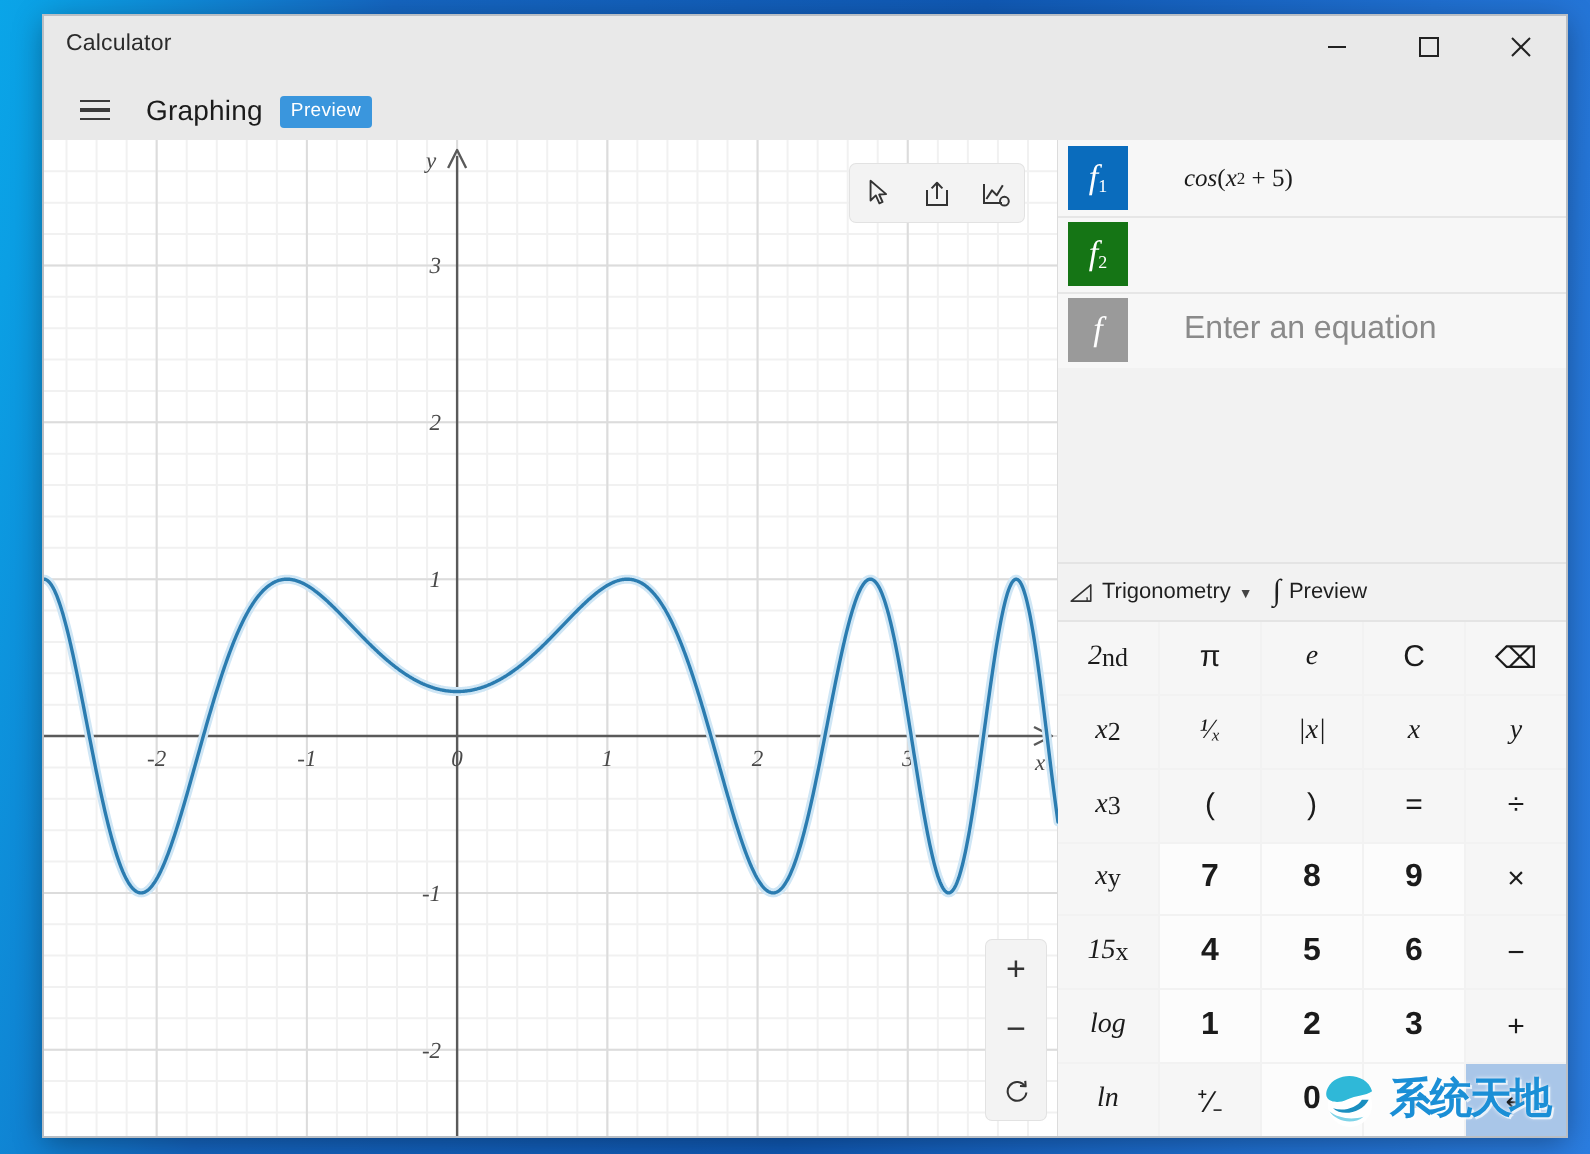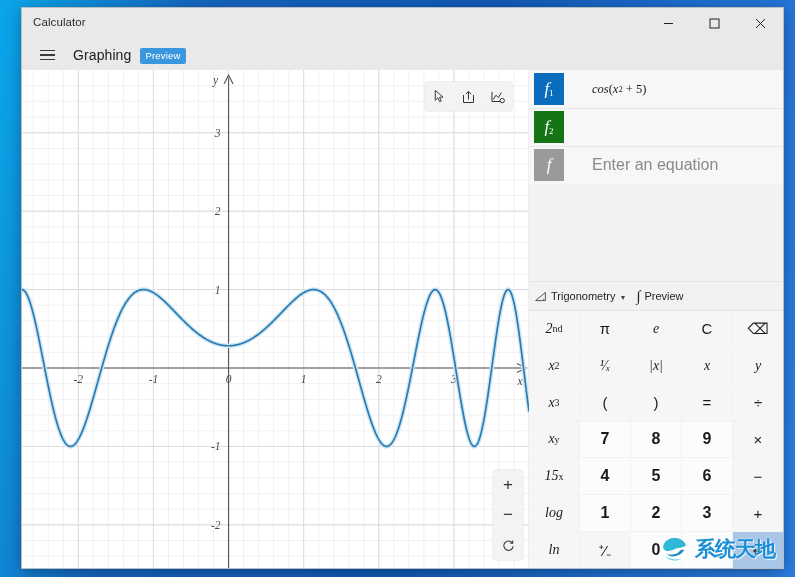--- a/index.html
+++ b/index.html
@@ -94,21 +94,21 @@
   #keypad{flex:1;display:grid;grid-template-columns:repeat(5,1fr);grid-template-rows:repeat(7,1fr);
     background:#f2f2f2;gap:1px;}
   .key{
     background:#f6f6f6;display:flex;align-items:center;justify-content:center;
     font-size:12.5px;color:#1b1b1b;cursor:pointer;user-select:none;
   }
   .key.num{background:#fcfcfc;font-size:16px;font-weight:600;}
   .key.fn{font-family:"Liberation Serif", serif;font-style:italic;font-size:14px;}
   .key.op{font-size:15px;}
   .key.enter{background:#a9c6e8;}
-  .key sup{font-size:10px;vertical-align:super;font-style:normal;}
+  .key sup{font-size:13px;vertical-align:super;font-style:normal;}
   
   #watermark{
     position:absolute;right:8px;bottom:2px;display:flex;align-items:center;gap:3px;
     pointer-events:none;
   }
   #wm-text{
     font-size:21px;font-weight:700;color:#1b8fd6;
     text-shadow:0 0 2px rgba(255,255,255,.9),1px 1px 0 rgba(255,255,255,.7);
     letter-spacing:-1px;
   }

